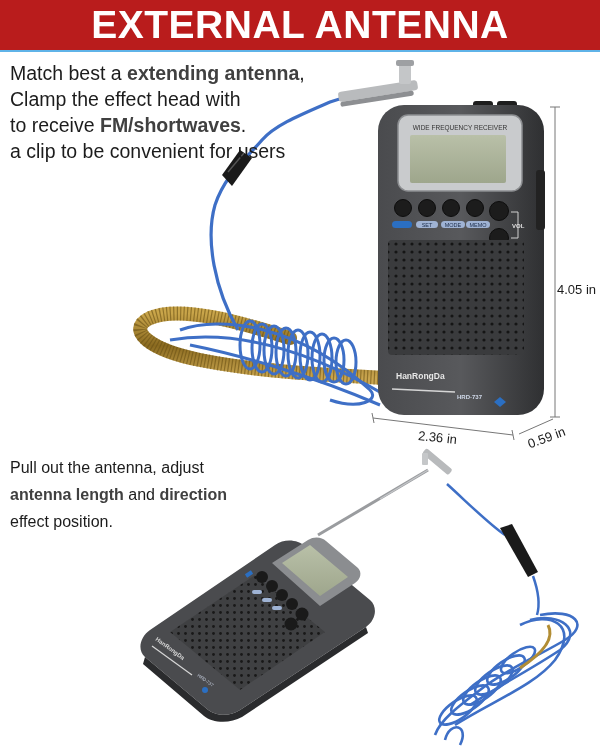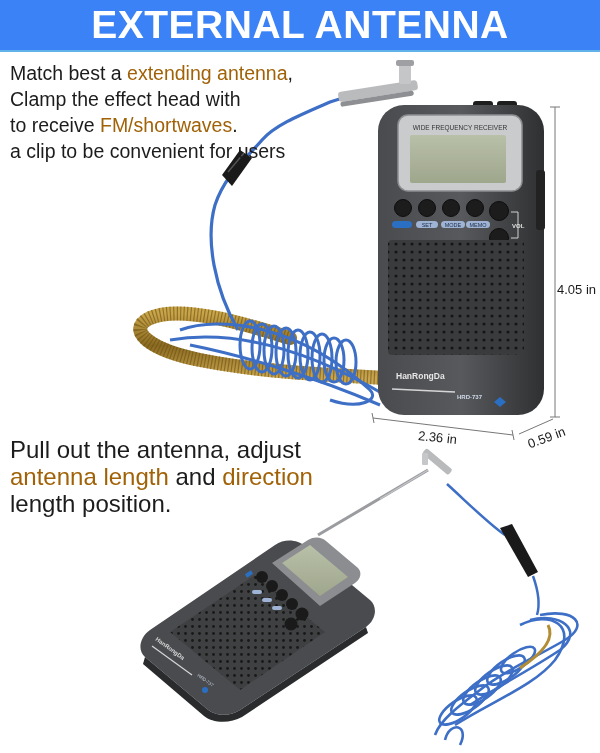--- a/index.html
+++ b/index.html
@@ -1,35 +1,35 @@
 <!DOCTYPE html>
 <html><head>
 <meta charset="utf-8">
 <style>
   * { box-sizing: border-box; margin: 0; padding: 0; }
   html, body { width: 600px; height: 753px; background: #ffffff; overflow: hidden; }
   body { position: relative; font-family: "Liberation Sans", sans-serif; color: #1a1a1a; }
 
   .banner {
     position: absolute; left: 0; top: 0; width: 600px; height: 52px;
-    background: #3b82f6; border-bottom: 2px solid #5fb3e8;
+    background: #b91c1c; border-bottom: 2px solid #5fb3e8;
     display: flex; align-items: center; justify-content: center;
   }
   .banner-title {
     color: #ffffff; font-weight: bold; font-size: 39px; letter-spacing: 0.5px;
     font-family: "Liberation Sans", sans-serif;
   }
 
   .caption {
     position: absolute; font-size: 19.5px; line-height: 26px; color: #1c1c1c;
     font-family: "Liberation Sans", sans-serif;
   }
-  .caption .hl { color: #a16207; font-weight: normal; }
+  .caption .hl { color: #404040; font-weight: bold; }
   .caption-top { left: 10px; top: 60px; width: 300px; }
-  .caption-bottom { left: 10px; top: 436px; width: 310px; font-size: 24px; line-height: 27px; }
+  .caption-bottom { left: 10px; top: 454px; width: 310px; font-size: 16px; line-height: 27px; }
 
   .dim-label { position: absolute; font-size: 13px; color: #1c1c1c; font-family: "Liberation Sans", sans-serif; }
 
   svg.art { position: absolute; left: 0; top: 0; }
 </style>
 </head>
 <body>
 
 <div class="banner">
   <span class="banner-title">EXTERNAL ANTENNA</span>
@@ -206,18 +206,18 @@
 <div class="caption caption-top">
   <div><span>Match best a </span><span class="hl">extending antenna</span><span>,</span></div>
   <div>Clamp the effect head with</div>
   <div><span>to receive </span><span class="hl">FM/shortwaves</span><span>.</span></div>
   <div>a clip to be convenient for users</div>
 </div>
 
 <div class="caption caption-bottom">
   <div>Pull out the antenna, adjust</div>
   <div><span class="hl">antenna length</span><span style="white-space:pre"> and </span><span class="hl">direction</span></div>
-  <div>length position.</div>
+  <div>effect position.</div>
 </div>
 
 <div class="dim-label" style="left:557px; top:282px;text-align:right;">4.05 in</div>
 <div class="dim-label" style="left:418px; top:430px; transform:rotate(6deg);">2.36 in</div>
 <div class="dim-label" style="left:527px; top:430px; transform:rotate(-20deg);">0.59 in</div>
 
 </body></html>

